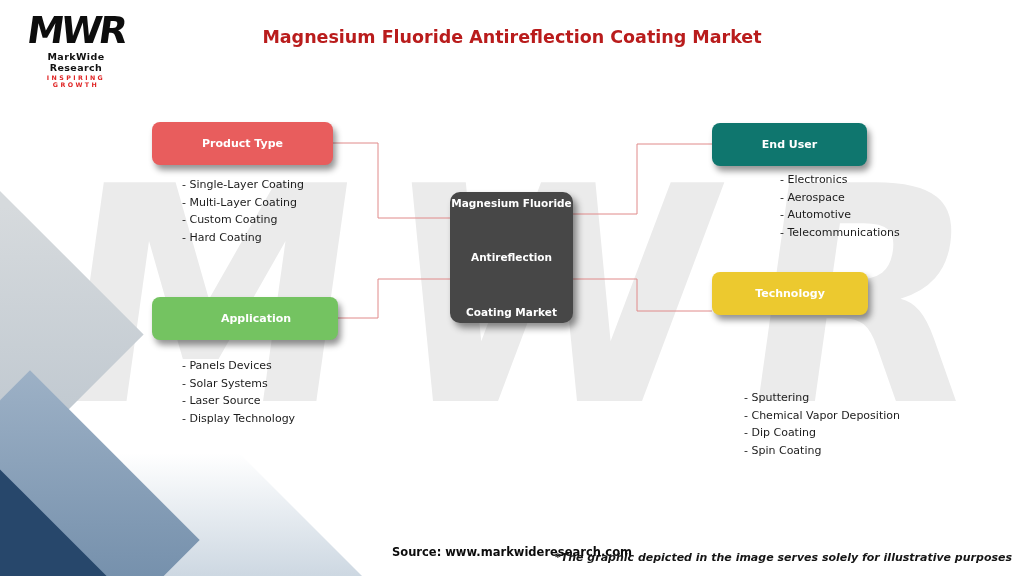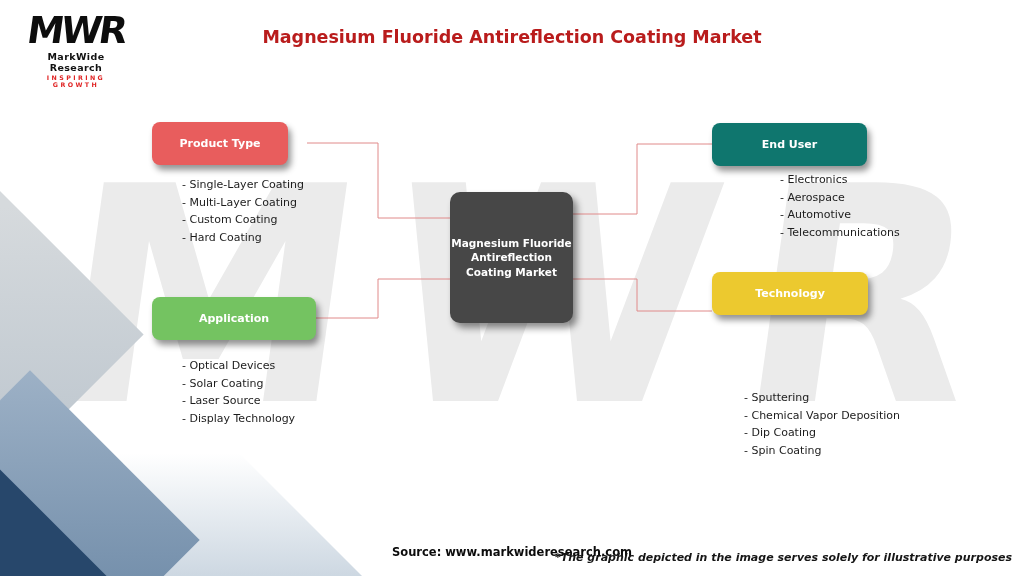--- a/index.html
+++ b/index.html
@@ -30,35 +30,35 @@
     transform:skewX(-8deg);line-height:1;}
   .logo-name{font-size:9.5px;font-weight:700;color:#111;margin-top:2px;letter-spacing:.4px;}
   .logo-tag{font-size:6.3px;font-weight:700;color:#e02424;letter-spacing:2.4px;margin-top:1px;}
   
   .title{position:absolute;left:0;top:27px;width:100%;margin:0;text-align:center;z-index:3;
     font-size:17.5px;font-weight:700;color:#b91c1c;}
   
   .seg-box{position:absolute;z-index:2;display:flex;align-items:center;justify-content:center;
     border-radius:8px;box-shadow:3px 5px 6px rgba(0,0,0,.42);}
   .seg-box span{color:#fff;font-size:11px;font-weight:700;}
-  .seg-product{left:152px;top:122px;width:136px;height:43px;background:#e85d5d;}
+  .seg-product{left:152px;top:122px;width:181px;height:43px;background:#e85d5d;}
   .seg-enduser{left:712px;top:123px;width:155px;height:43px;background:#0f766e;}
-  .seg-application{left:152px;top:297px;width:164px;height:43px;background:#74c361;}
+  .seg-application{left:152px;top:297px;width:164px;height:43px;background:#74c361;padding-left:22px;}
   .seg-technology{left:712px;top:272px;width:156px;height:43px;background:#ecc92f;}
   
   .seg-list{position:absolute;z-index:2;font-size:11px;line-height:17.5px;color:#1c1c1c;}
   .list-product{left:182px;top:176px;}
   .list-enduser{left:780px;top:171px;}
   .list-application{left:182px;top:357px;}
   .list-technology{left:744px;top:342px;margin-top:47px;}
   
   .center-node{position:absolute;left:450px;top:192px;width:123px;height:131px;z-index:2;
     background:#474747;border-radius:10px;box-shadow:4px 5px 7px rgba(0,0,0,.45);
     display:flex;flex-direction:column;align-items:center;justify-content:center;
-    color:#fff;font-size:10.5px;font-weight:700;line-height:14.5px;text-align:center;}
+    color:#fff;font-size:10.5px;font-weight:700;line-height:14.5px;text-align:center;gap:40px;}
   
   .source{position:absolute;left:0;top:545px;width:100%;text-align:center;z-index:3;
     font-size:11.5px;font-weight:700;color:#0c0c0c;}
   .disclaimer{position:absolute;right:12px;top:551px;z-index:3;
     font-size:11px;font-weight:600;font-style:italic;color:#161616;margin-left:48px;}
 </style>
 </head>
 <body>
 
 <div class="canvas">
@@ -107,22 +107,22 @@
     <div>- Electronics</div>
     <div>- Aerospace</div>
     <div>- Automotive</div>
     <div>- Telecommunications</div>
   </div>
 
   <div class="seg-box seg-application">
     <span>Application</span>
   </div>
   <div class="seg-list list-application">
-    <div>- Optical Devices</div>
-    <div>- Solar Coating</div>
+    <div>- Panels Devices</div>
+    <div>- Solar Systems</div>
     <div>- Laser Source</div>
     <div>- Display Technology</div>
   </div>
 
   <div class="seg-box seg-technology">
     <span>Technology</span>
   </div>
   <div class="seg-list list-technology">
     <div>- Sputtering</div>
     <div>- Chemical Vapor Deposition</div>

